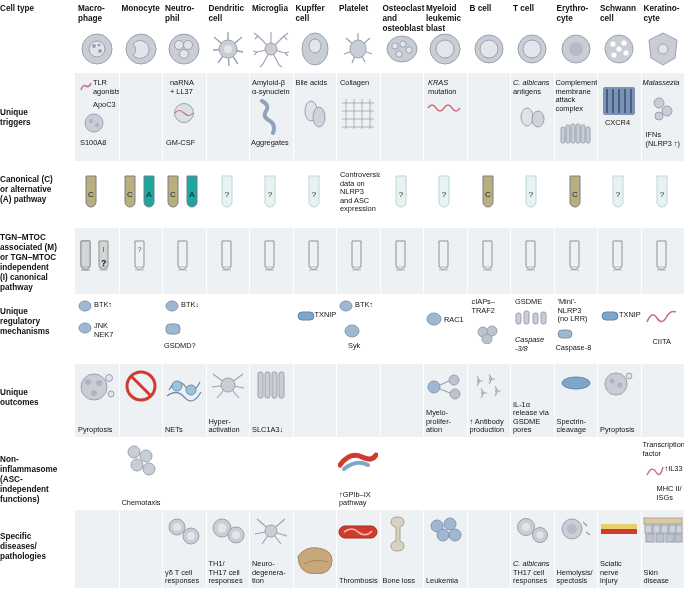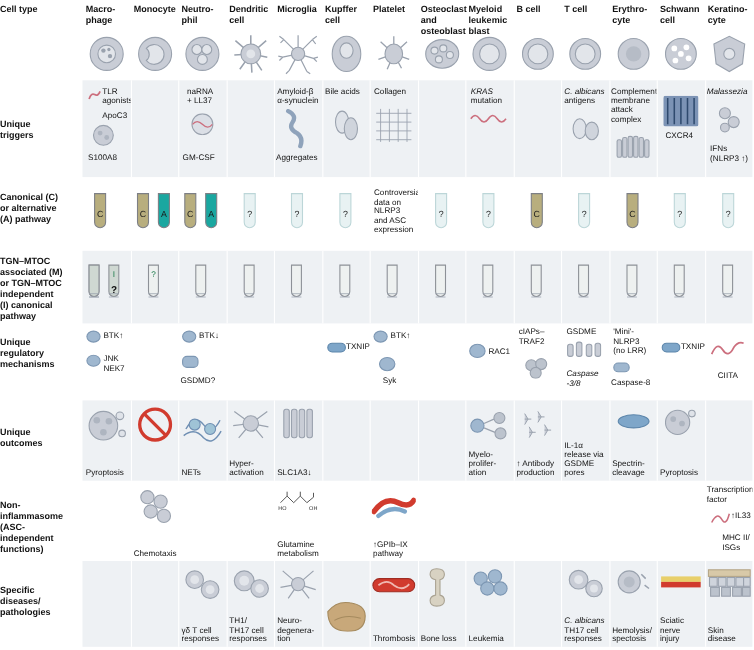--- a/index.html
+++ b/index.html
@@ -898,33 +898,20 @@
           <circle cx="10" cy="9" r="6" fill="#c9cdd6" stroke="#9aa2ae"></circle>
           <circle cx="22" cy="13" r="6" fill="#c9cdd6" stroke="#9aa2ae"></circle>
           <circle cx="13" cy="22" r="6" fill="#c9cdd6" stroke="#9aa2ae"></circle>
           <circle cx="25" cy="26" r="6" fill="#c9cdd6" stroke="#9aa2ae"></circle>
         </svg>
       </div>
       <div class="cap" style="bottom:2px;"><span>Chemotaxis</span></div>
     </div>
     <div class="cell" style="left:162px;top:437px;width:43.5px;height:73px;" id="cell-noninflammasome-2"></div>
     <div class="cell" style="left:205.5px;top:437px;width:43.5px;height:73px;" id="cell-noninflammasome-3"></div>
-    <div class="cell" style="left:249px;top:437px;width:43.5px;height:73px;" id="cell-noninflammasome-4">
-      <div style="position:absolute;left:2px;top:8px;">
-        <svg width="40" height="20" viewBox="0 0 40 20">
-          <g stroke="#555" stroke-width="0.9" fill="none">
-            <path d="M4 12 L10 6 L16 12 L22 6 L28 12 L34 7"></path>
-            <path d="M10 6 V2 M22 6 V2 M34 7 V3"></path>
-          </g>
-          <text x="2" y="19" font-size="5" font-family="Liberation Sans" fill="#333">HO</text>
-          <text x="30" y="19" font-size="5" font-family="Liberation Sans" fill="#333">OH</text>
-        </svg>
-      </div>
-      <div class="cap" style="bottom:2px;"><span>Glutamine</span><br><span>metabolism</span></div>
-    </div>
     <div class="cell" style="left:292.5px;top:437px;width:43.5px;height:73px;" id="cell-noninflammasome-5"></div>
     <div class="cell" style="left:336px;top:437px;width:43.5px;height:73px;" id="cell-noninflammasome-6">
       <div style="position:absolute;left:2px;top:10px;">
         <svg width="40" height="26" viewBox="0 0 40 26">
           <path d="M2 18 q10 -14 22 -8 q10 5 14 -2" stroke="#d13b2e" stroke-width="5" fill="none" stroke-linecap="round"></path>
           <path d="M6 22 q12 -10 24 -4" stroke="#7ea6c9" stroke-width="4" fill="none" stroke-linecap="round"></path>
         </svg>
       </div>
       <div class="cap" style="bottom:2px;"><span>↑GPIb–IX</span><br><span>pathway</span></div>
     </div>

